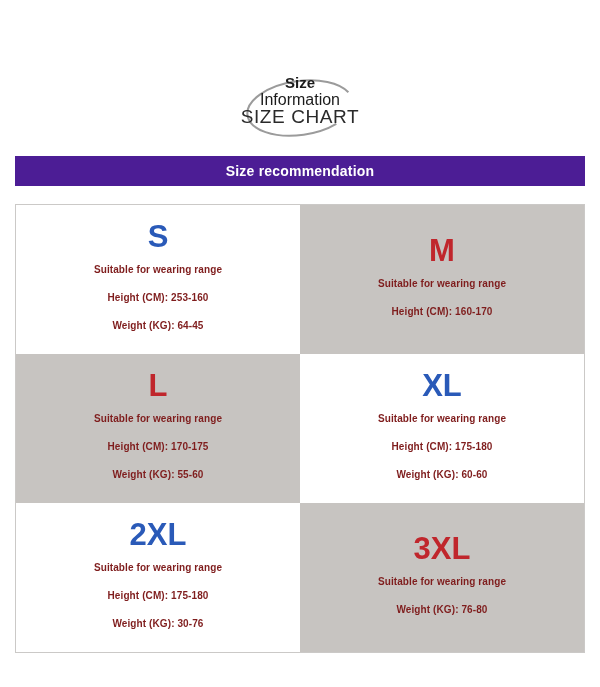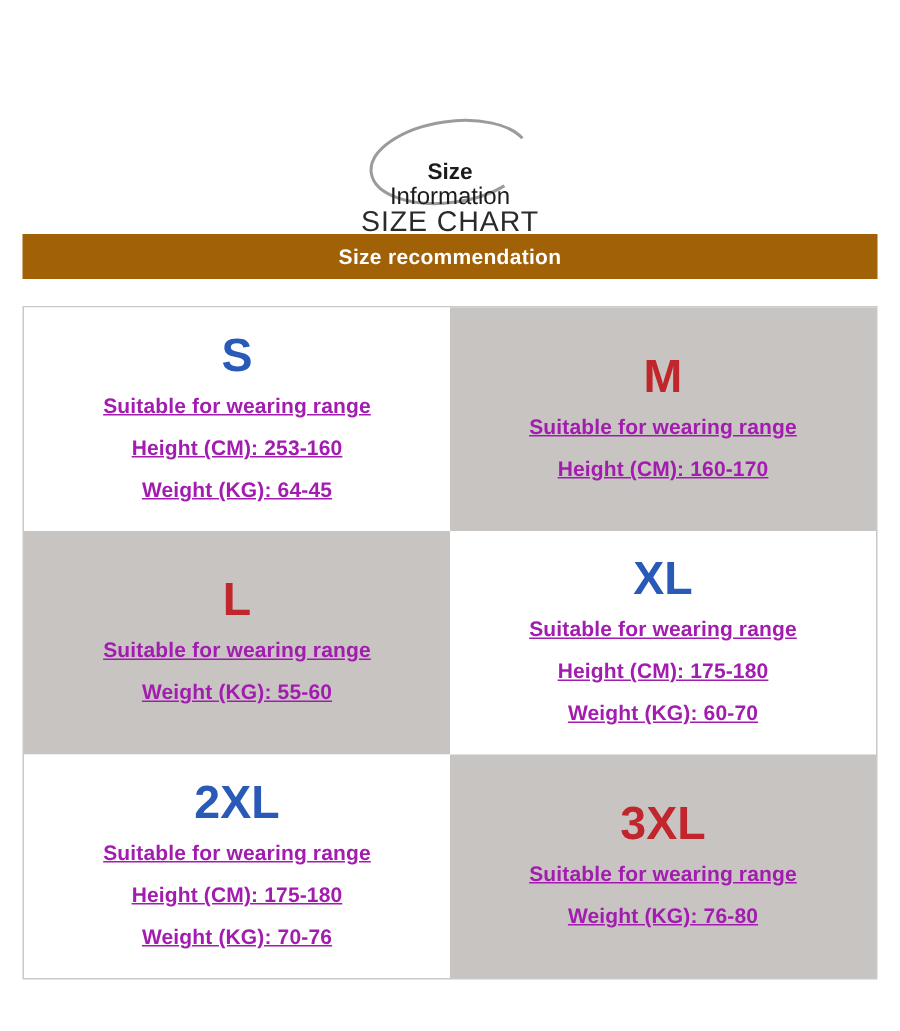--- a/index.html
+++ b/index.html
@@ -7,47 +7,47 @@
   body {
     width: 600px; height: 687px;
     font-family: "Liberation Sans", sans-serif;
     -webkit-font-smoothing: antialiased;
   }
   .page { position: relative; width: 600px; height: 687px; background: #ffffff; overflow: hidden; }
 
   
   .logo { position: absolute; top: 72px; left: 50%; transform: translateX(-50%); width: 170px; height: 72px; text-align: center; }
   .logo svg { position: absolute; top: 3px; left: 50%; transform: translateX(-50%); }
-  .logo-line1 { position: relative; font-size: 15px; font-weight: bold; color: #1b1b1b; line-height: 16px; padding-top: 3px; margin-top: 32px; }
+  .logo-line1 { position: relative; font-size: 15px; font-weight: bold; color: #1b1b1b; line-height: 16px; padding-top: 3px; }
   .logo-line2 { position: relative; font-size: 16px; font-weight: normal; color: #1b1b1b; line-height: 17px; }
   .logo-line3 { position: relative; font-size: 19px; color: #2a2a2a; line-height: 17px; letter-spacing: 0.6px; }
 
   
   .header-bar {
     position: absolute; top: 156px; left: 15px; width: 570px; height: 30px;
-    background: #a16207; color: #ffffff;
+    background: #4c1d95; color: #ffffff;
     display: flex; align-items: center; justify-content: center;
     font-size: 14px; font-weight: bold; letter-spacing: 0.2px;
   }
 
   
   .size-grid {
     position: absolute; top: 204px; left: 15px; width: 570px;
     border: 1px solid #cbc9c7; background: #ffffff;
     display: grid; grid-template-columns: 1fr 1fr; grid-auto-rows: 149px;
   }
   .cell {
     display: flex; flex-direction: column; align-items: center; justify-content: center;
     background: #ffffff; padding: 4px 6px; text-align: center;
   }
   .cell.gray { background: #c7c4c1; }
   .size-letter { font-size: 31px; font-weight: bold; line-height: 36px; margin-bottom: 1px; }
   .size-letter.blue { color: #2a5ab8; }
   .size-letter.red  { color: #c0262c; }
-  .cell-line { font-size: 14px; font-weight: bold; color: #a21caf; line-height: 28px; letter-spacing: 0.1px; text-decoration: underline; }
+  .cell-line { font-size: 10px; font-weight: bold; color: #7f1d1d; line-height: 28px; letter-spacing: 0.1px; }
 </style>
 </head>
 <body>
 
 <div class="page">
 
   <div class="logo">
     <svg width="112" height="66" viewBox="0 0 112 66">
       <ellipse cx="56" cy="33" rx="53" ry="27" fill="none" stroke="#9b9b9b" stroke-width="2" stroke-dasharray="218 36" stroke-dashoffset="-30" transform="rotate(-8 56 33)"></ellipse>
     </svg>
@@ -71,35 +71,36 @@
 
     <div class="cell gray">
       <div class="size-letter red">M</div>
       <div class="cell-line">Suitable for wearing range</div>
       <div class="cell-line">Height (CM): 160-170</div>
     </div>
 
     <div class="cell gray">
       <div class="size-letter red">L</div>
       <div class="cell-line">Suitable for wearing range</div>
+      <div class="cell-line">Height (CM): 170-175</div>
       <div class="cell-line">Weight (KG): 55-60</div>
     </div>
 
     <div class="cell">
       <div class="size-letter blue">XL</div>
       <div class="cell-line">Suitable for wearing range</div>
       <div class="cell-line">Height (CM): 175-180</div>
-      <div class="cell-line">Weight (KG): 60-70</div>
+      <div class="cell-line">Weight (KG): 60-60</div>
     </div>
 
     <div class="cell">
       <div class="size-letter blue">2XL</div>
       <div class="cell-line">Suitable for wearing range</div>
       <div class="cell-line">Height (CM): 175-180</div>
-      <div class="cell-line">Weight (KG): 70-76</div>
+      <div class="cell-line">Weight (KG): 30-76</div>
     </div>
 
     <div class="cell gray">
       <div class="size-letter red">3XL</div>
       <div class="cell-line">Suitable for wearing range</div>
       <div class="cell-line">Weight (KG): 76-80</div>
     </div>
 
   </div>
 </div>

